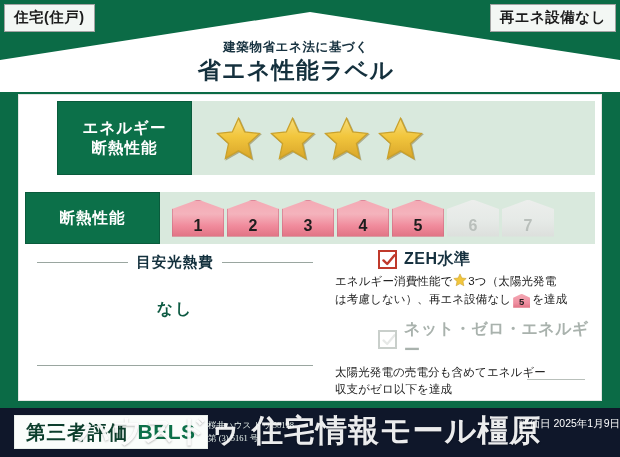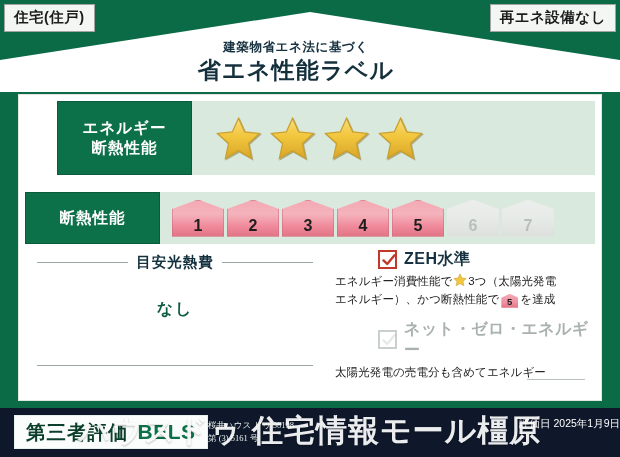--- a/index.html
+++ b/index.html
@@ -296,35 +296,35 @@
               <span class="chk">
                 <svg viewBox="0 0 16 16" aria-hidden="true">
                     <path d="M2.5 8.4 L6.2 12 L13.5 3.2" fill="none" stroke="#c0392b" stroke-width="2.4" stroke-linecap="round" stroke-linejoin="round"></path>
                   </svg>
               </span>
               <span class="zeh-title">ZEH水準</span>
             </div>
             <div class="zeh-desc">
               <span>エネルギー消費性能で</span><span class="inline-star"><svg viewBox="0 0 24 24">
                     <polygon points="12,1.6 15.2,8.6 22.6,9.4 17.1,14.5 18.6,21.9 12,18.2 5.4,21.9 6.9,14.5 1.4,9.4 8.8,8.6" fill="#f2c63d" stroke="#c9a12c" stroke-width="1"></polygon>
-                  </svg></span><span>3つ（太陽光発電</span><br><span>エネルギー）、かつ断熱性能で</span><span class="inline-house">5</span><span>を達成</span>
+                  </svg></span><span>3つ（太陽光発電</span><br><span>は考慮しない）、再エネ設備なし</span><span class="inline-house">5</span><span>を達成</span>
             </div>
           </div>
 
           <div class="zeh-block">
             <div class="zeh-title-row">
               <span class="chk off">
                 <svg viewBox="0 0 16 16" aria-hidden="true">
                     <path d="M2.5 8.4 L6.2 12 L13.5 3.2" fill="none" stroke="#b9c0bb" stroke-width="2.2" stroke-linecap="round" stroke-linejoin="round"></path>
                   </svg>
               </span>
               <span class="zeh-title muted">ネット・ゼロ・エネルギー</span>
             </div>
             <div class="zeh-desc">
-              <span>太陽光発電の売電分も含めてエネルギー</span><br>
+              <span>太陽光発電の売電分も含めてエネルギー</span><br><span>収支がゼロ以下を達成</span>
             </div>
           </div>
 
           <div class="tiny-rule"></div>
         </div>
       </div>
 
     </div>
   </div>
 

